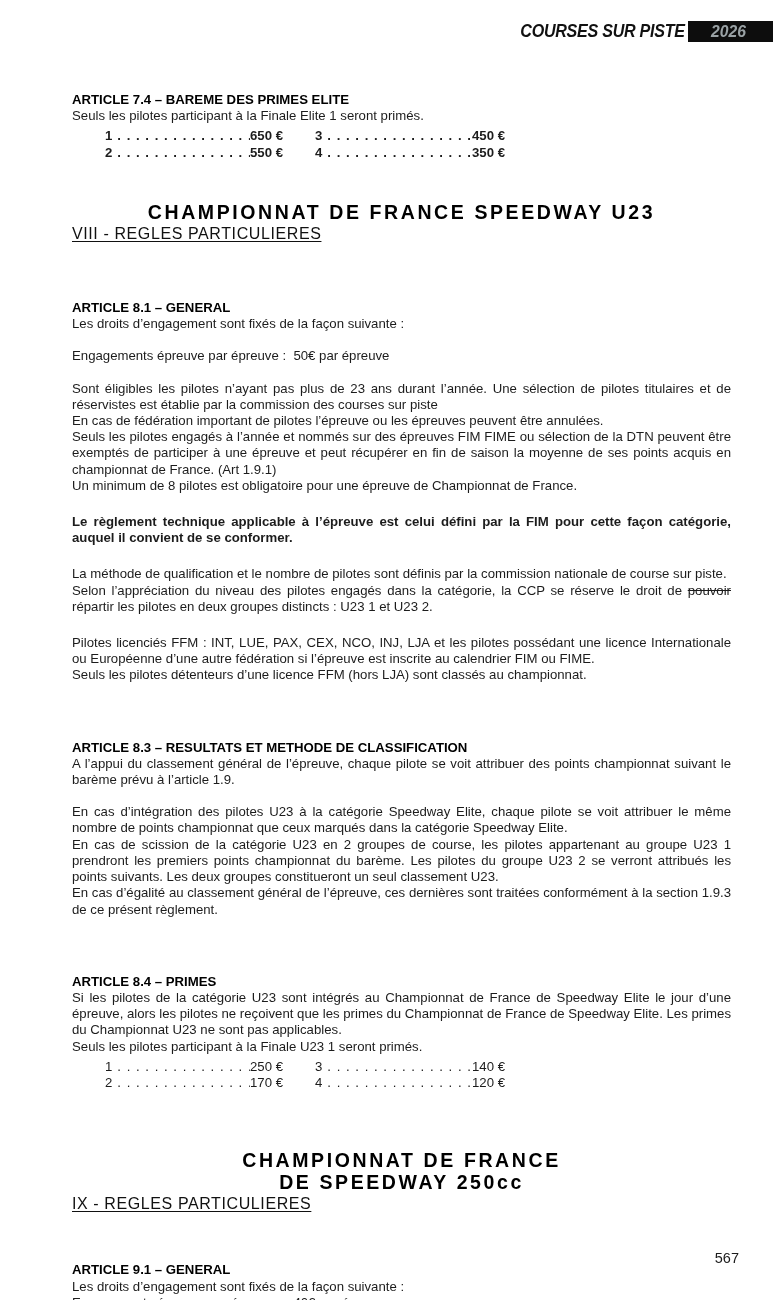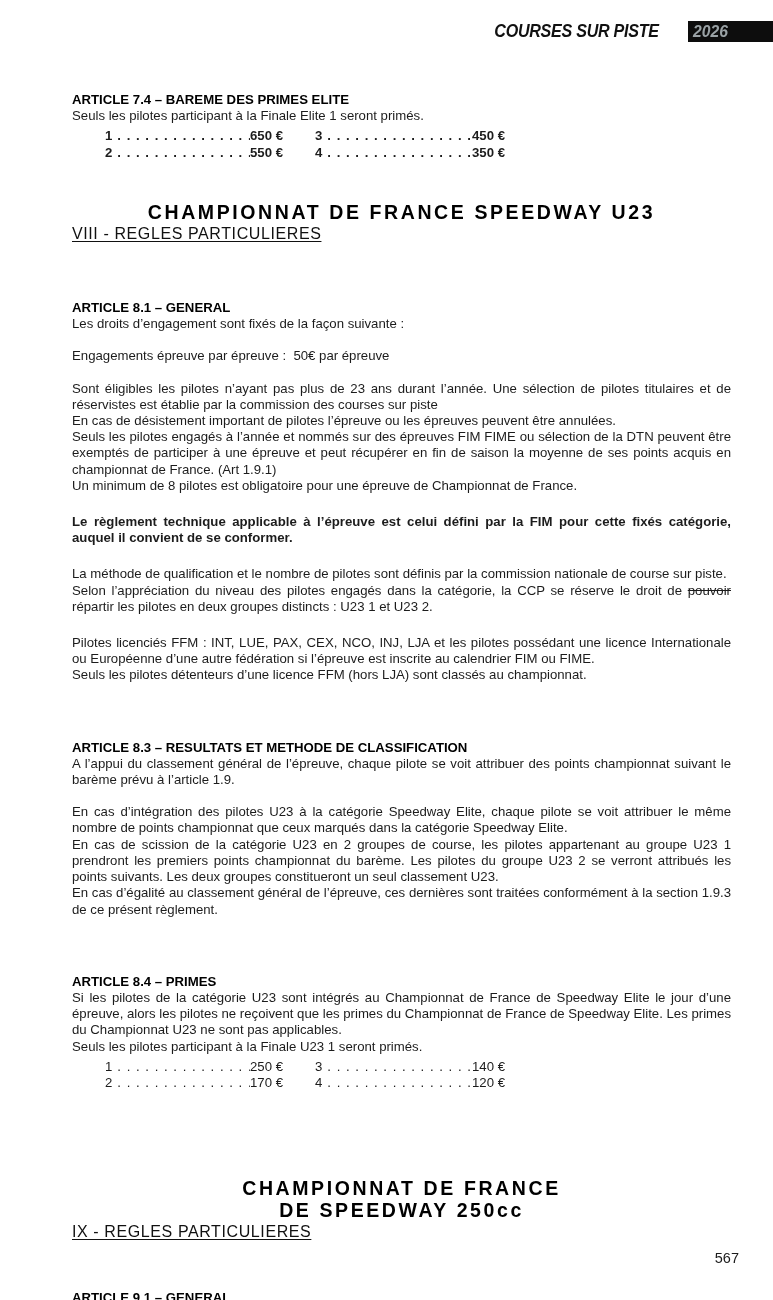--- a/index.html
+++ b/index.html
@@ -7,33 +7,33 @@
     position:relative;
     width:773px;height:1300px;
     background:#ffffff;
     font-family:"Liberation Sans", sans-serif;
     color:#1c1c1c;
     overflow:hidden;
   }
   
   .header{
     position:absolute;top:21px;right:0;
-    display:flex;align-items:center;gap:26px;
+    display:flex;align-items:center;
   }
   .brand{
     font-style:italic;font-weight:bold;
     font-size:17.5px;letter-spacing:-0.3px;
     color:#111;
     transform:scaleX(0.92);transform-origin:right center;
     margin-right:3px;white-space:nowrap;
   }
   .year-box{
     display:flex;align-items:center;
     background:#0d0d0d;height:21px;width:85px;
-    padding-left:5px;box-sizing:border-box;
+    padding-left:23px;box-sizing:border-box;
   }
   .year{
     font-style:italic;font-weight:bold;
     font-size:16.5px;color:#9aa2a5;letter-spacing:0px;
     transform:scaleX(0.95);transform-origin:left center;
   }
   
   .content{
     position:absolute;left:72px;top:56px;width:659px;
     font-size:13.2px;line-height:16.2px;
@@ -53,21 +53,21 @@
   .pos{white-space:nowrap;}
   .dots{flex:1;overflow:hidden;white-space:nowrap;padding:0 5px;letter-spacing:1px;}
   .amt{white-space:nowrap;}
   .bold-table{font-weight:bold;}
   
   .title{
     text-align:center;font-weight:bold;color:#000;
     font-size:19.5px;line-height:22px;letter-spacing:2.6px;
   }
   .title.first{margin-top:40px;}
-  .title.second{margin-top:86px;}
+  .title.second{margin-top:58px;}
   .subtitle{
     text-align:left;font-size:16px;letter-spacing:0.6px;
     margin-top:3px;color:#111;
   }
   .subtitle span{
     text-decoration:underline;text-underline-offset:2px;
   }
   .after-title{height:22px;}
   
   .page-number{
@@ -121,25 +121,25 @@
     <div class="title first">CHAMPIONNAT DE FRANCE SPEEDWAY U23</div>
     <div class="subtitle"><span>VIII - REGLES PARTICULIERES</span></div>
     <div class="after-title"></div>
 
     <div class="h">ARTICLE 8.1 – GENERAL</div>
     <p class="p">Les droits d’engagement sont fixés de la façon suivante :</p>
     <div class="gap"></div>
     <p class="p pre">Engagements épreuve par épreuve :  50€ par épreuve</p>
     <div class="gap"></div>
     <p class="p">Sont éligibles les pilotes n’ayant pas plus de 23 ans durant l’année. Une sélection de pilotes titulaires et de réservistes est établie par la commission des courses sur piste</p>
-    <p class="p">En cas de désistement important de pilotes l’épreuve ou les épreuves peuvent être annulées.</p>
+    <p class="p">En cas de fédération important de pilotes l’épreuve ou les épreuves peuvent être annulées.</p>
     <p class="p">Seuls les pilotes engagés à l’année et nommés sur des épreuves FIM FIME ou sélection de la DTN peuvent être exemptés de participer à une épreuve et peut récupérer en fin de saison la moyenne de ses points acquis en championnat de France. (Art 1.9.1)</p>
     <p class="p">Un minimum de 8 pilotes est obligatoire pour une épreuve de Championnat de France.</p>
     <div class="gap-l"></div>
-    <p class="p b">Le règlement technique applicable à l’épreuve est celui défini par la FIM pour cette fixés catégorie, auquel il convient de se conformer.</p>
+    <p class="p b">Le règlement technique applicable à l’épreuve est celui défini par la FIM pour cette façon catégorie, auquel il convient de se conformer.</p>
     <div class="gap-l"></div>
     <p class="p">La méthode de qualification et le nombre de pilotes sont définis par la commission nationale de course sur piste.</p>
     <p class="p"><span>Selon l’appréciation du niveau des pilotes engagés dans la catégorie, la CCP se réserve le droit de </span><span class="strike">pouvoir</span><span> répartir les pilotes en deux groupes distincts : U23 1 et U23 2.</span></p>
     <div class="gap-l"></div>
 
     <p class="p">Pilotes licenciés FFM :  INT, LUE, PAX, CEX, NCO, INJ, LJA et les pilotes possédant une licence Internationale ou Européenne d’une autre fédération si l’épreuve est inscrite au calendrier FIM ou FIME.</p>
     <p class="p">Seuls les pilotes détenteurs d’une licence FFM (hors LJA) sont classés au championnat.</p>
     <div class="gap-l"></div>
 
     <div class="h">ARTICLE 8.3 – RESULTATS ET METHODE DE CLASSIFICATION</div>

